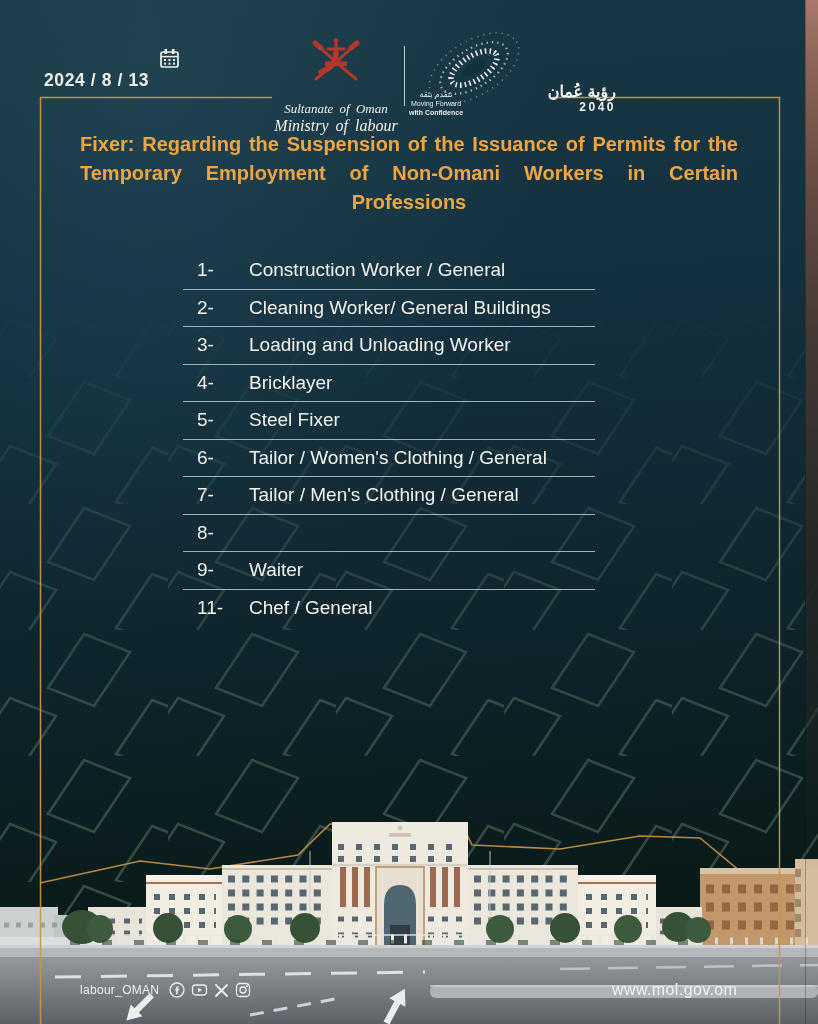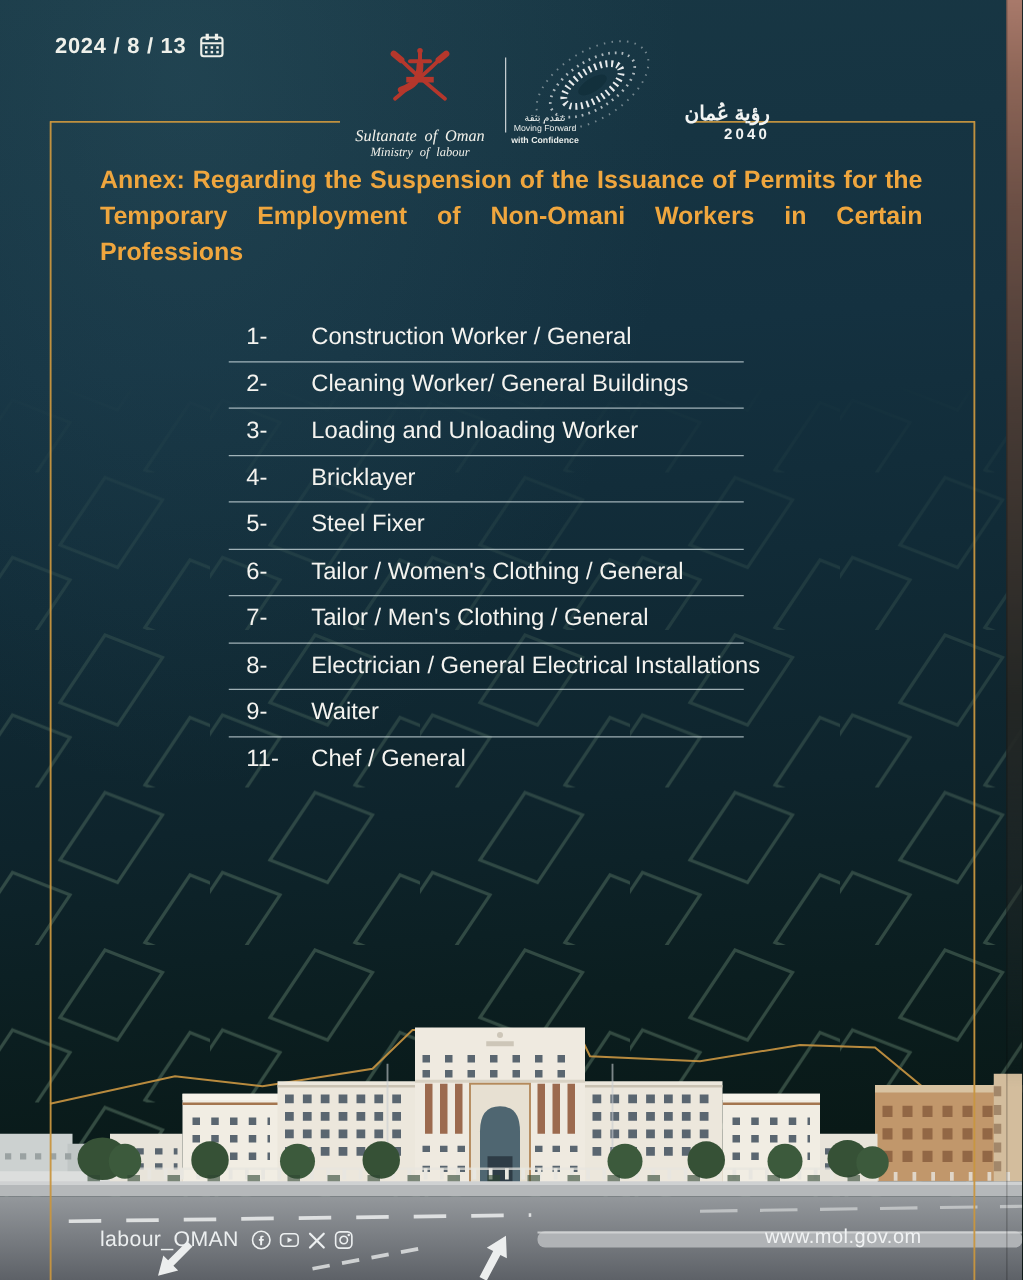--- a/index.html
+++ b/index.html
@@ -6,48 +6,48 @@
   .page{
     position:relative;width:818px;height:1024px;overflow:hidden;
     font-family:"Liberation Sans", sans-serif;
     background:
       radial-gradient(ellipse at 18% 6%, rgba(70,120,135,.20), rgba(0,0,0,0) 42%),
       linear-gradient(175deg,#183744 0%,#143140 28%,#112b37 45%,#0e242c 62%,#0b1e20 76%,#091917 88%,#081513 100%);
   }
   .abs{position:absolute;}
   
   .date-wrap{left:44px;top:26px;display:flex;align-items:center;gap:10px;color:#eef0ea;}
-  .date-text{font-size:17.5px;font-weight:bold;letter-spacing:.6px;}
+  .date-text{font-size:17.5px;font-weight:bold;letter-spacing:.6px;margin-top:44px;}
   
   .ministry-text{left:266px;top:86px;width:140px;text-align:center;color:#f2f1ea;
     font-family:"Liberation Serif", serif;font-style:italic;line-height:1.12;margin-top:16px;}
   .ministry-text .l1{font-size:13px;word-spacing:3px;}
-  .ministry-text .l2{font-size:10px;word-spacing:3px;}
+  .ministry-text .l2{font-size:16px;word-spacing:3px;}
   .logo-divider{left:404px;top:46px;width:1px;height:60px;background:rgba(255,255,255,.75);}
   .tagline{left:407px;top:90px;width:58px;text-align:center;color:#e8ecea;line-height:1.25;}
   .tagline .ar{font-size:8px;}
   .tagline .en1{font-size:7px;}
   .tagline .en2{font-size:7px;font-weight:bold;}
   .v2040{left:534px;top:84px;width:82px;text-align:right;color:#f2f4f3;line-height:1.05;}
   .v2040 .ar{font-size:16px;font-weight:bold;}
   .v2040 .yr{font-size:12px;font-weight:bold;letter-spacing:2.5px;}
   
   .title{left:80px;top:130px;width:658px;color:#efa63e;font-size:20px;font-weight:bold;line-height:29px;}
-  .title .line{text-align:left;}
+  .title .line{text-align:center;}
   .title .line.justify{text-align:justify;text-align-last:justify;}
   
   .prof-list{left:183px;top:252px;width:412px;}
   .prof-row{display:flex;height:36.5px;line-height:36.5px;align-items:center;
     border-bottom:1px solid rgba(215,228,232,.72);color:#f4f3ef;}
   .prof-row:last-child{border-bottom:none;}
   .prof-num{flex:0 0 52px;padding-left:14px;font-size:19px;}
   .prof-label{font-size:19px;white-space:nowrap;}
   
   .social{left:80px;top:982px;display:flex;align-items:center;gap:6px;color:#eceff0;}
-  .social .handle{font-size:17px;letter-spacing:.3px;margin-right:4px;text-align:center;}
+  .social .handle{font-size:12px;letter-spacing:.3px;margin-right:4px;text-align:center;}
   .website{left:612px;top:981px;font-size:16px;color:#f0f2f3;letter-spacing:.4px;}
   
   .edge-strip{right:0;top:0;width:12px;height:100%;
     background:linear-gradient(180deg,#a8796a 0%,#8d6557 6%,#6b4f45 16%,#473a34 32%,#232624 55%,rgba(10,20,18,0) 85%);
     border-left:1px solid rgba(0,0,0,.25);}
   svg{display:block;}
 </style>
 </head>
 <body>
 
@@ -244,21 +244,21 @@
     <div class="ar">نتقدم بثقة</div>
     <div class="en1">Moving Forward</div>
     <div class="en2">with Confidence</div>
   </div>
   <div class="abs v2040">
     <div class="ar">رؤية عُمان</div>
     <div class="yr">2040</div>
   </div>
 
   <div class="abs title">
-    <div class="line justify">Annex: Regarding the Suspension of the Issuance of Permits for the</div>
+    <div class="line justify">Fixer: Regarding the Suspension of the Issuance of Permits for the</div>
     <div class="line justify">Temporary Employment of Non-Omani Workers in Certain</div>
     <div class="line">Professions</div>
   </div>
 
   <div class="abs prof-list">
 
   <div class="prof-row">
       <span class="prof-num">1-</span>
       <span class="prof-label">Construction Worker / General</span>
     </div>
@@ -281,21 +281,20 @@
       <div class="prof-row">
       <span class="prof-num">6-</span>
       <span class="prof-label">Tailor / Women's Clothing / General</span>
     </div>
       <div class="prof-row">
       <span class="prof-num">7-</span>
       <span class="prof-label">Tailor / Men's Clothing / General</span>
     </div>
       <div class="prof-row">
       <span class="prof-num">8-</span>
-      <span class="prof-label">Electrician / General Electrical Installations</span>
     </div>
       <div class="prof-row">
       <span class="prof-num">9-</span>
       <span class="prof-label">Waiter</span>
     </div>
       <div class="prof-row">
       <span class="prof-num">11-</span>
       <span class="prof-label">Chef / General</span>
     </div>
     </div>

